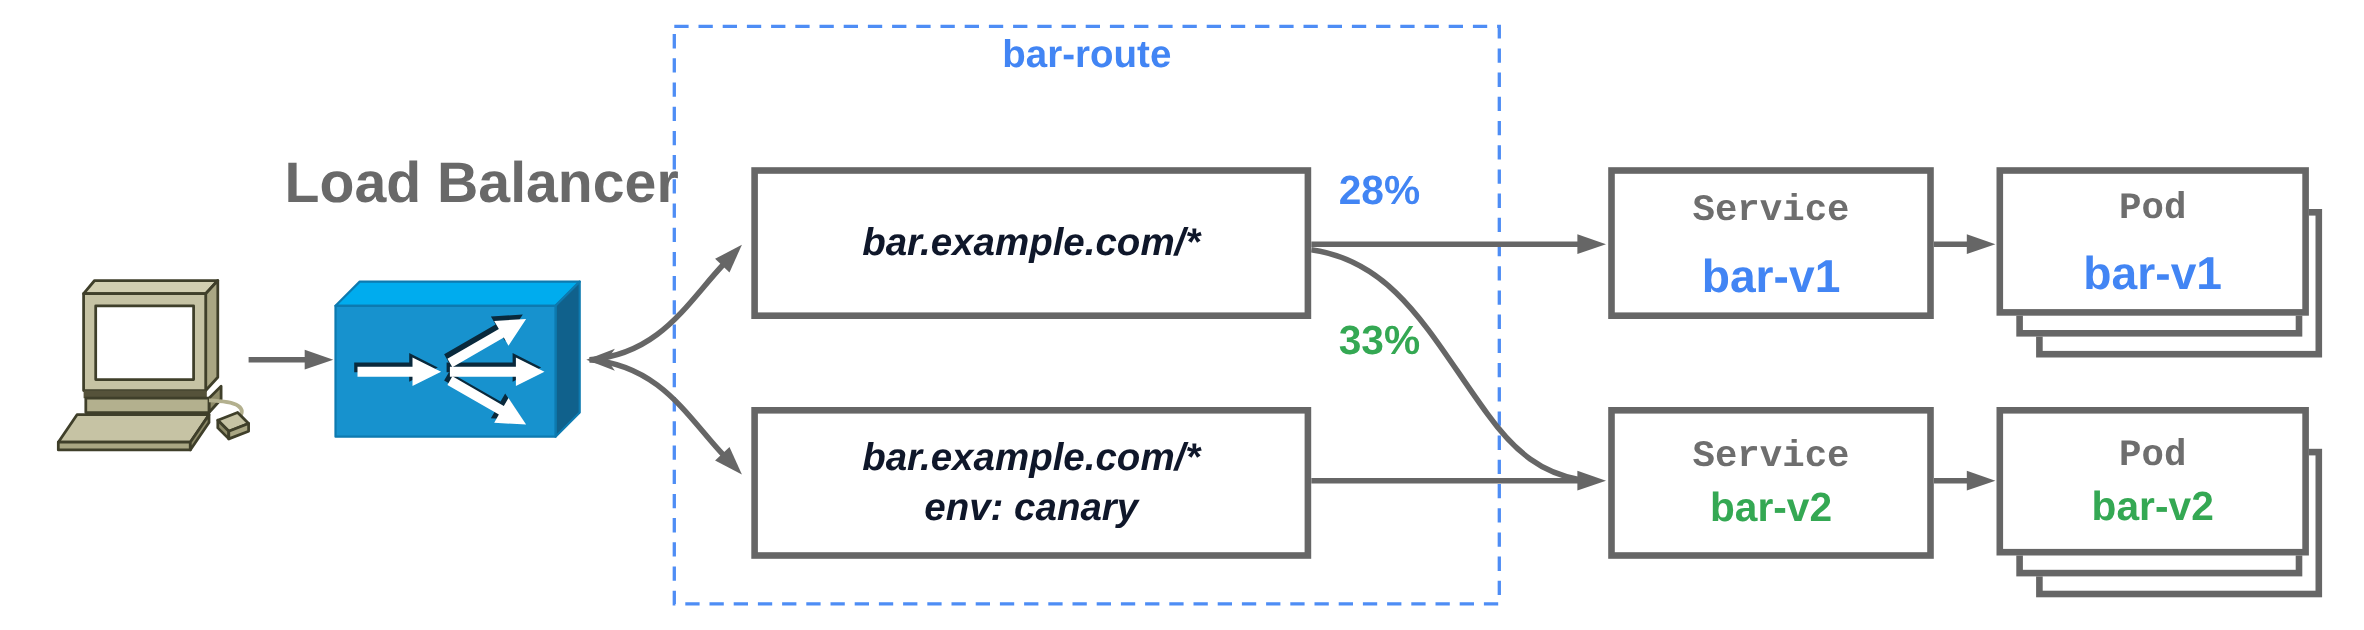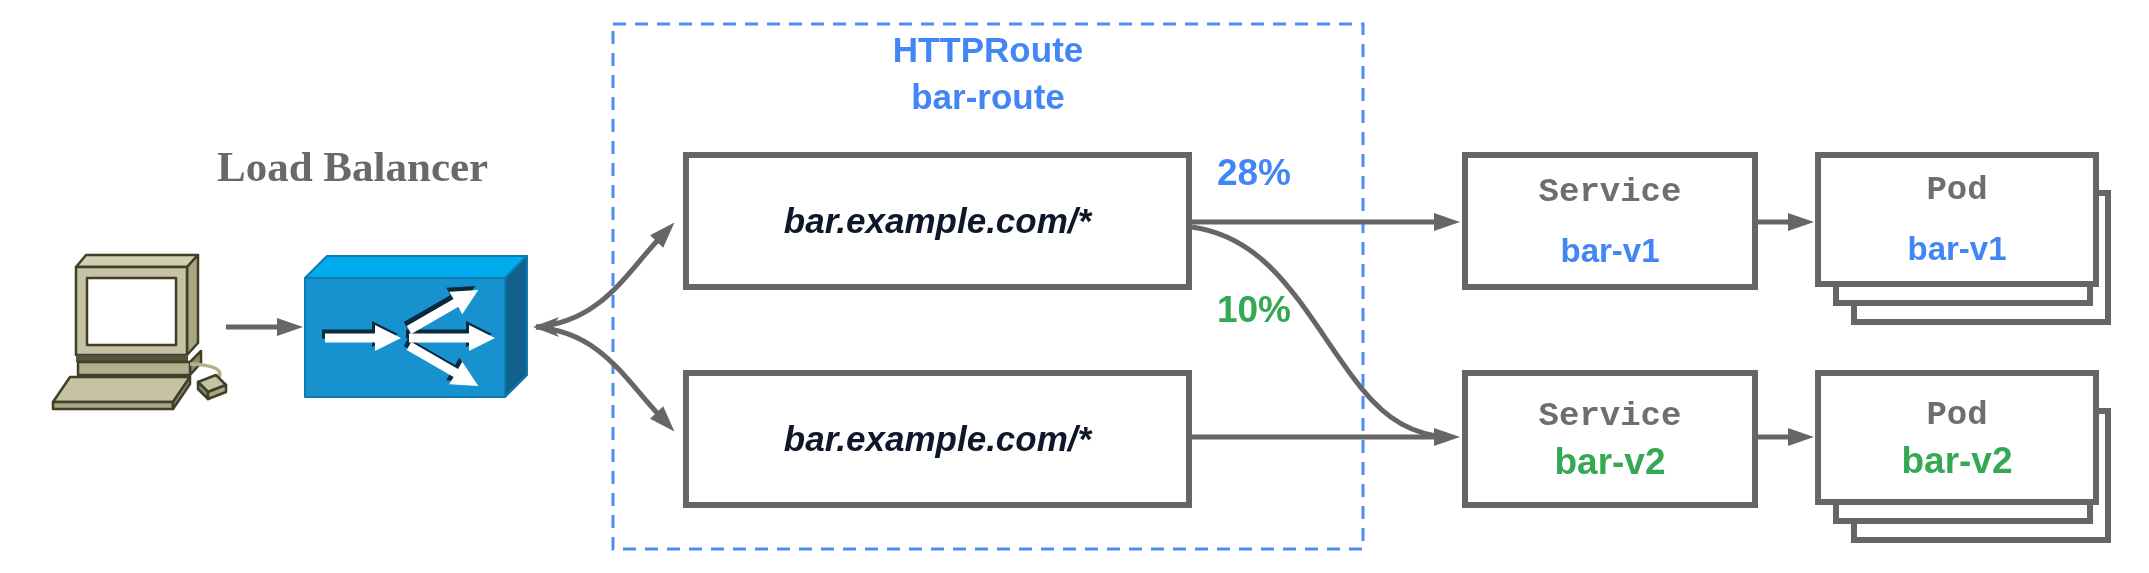--- a/index.html
+++ b/index.html
@@ -9,25 +9,25 @@
   }
   .stage svg.layer{position:absolute;left:0;top:0;}
   .node{
     position:absolute;box-sizing:border-box;background:#ffffff;border:6px solid #666666;
     display:flex;flex-direction:column;align-items:center;justify-content:center;
     text-align:center;
   }
   .node .ln{line-height:46px;white-space:nowrap;}
   .rule .ln{font-size:35px;color:#0f172a;font-style:italic;}
   .kind{font-size:34px;color:#6e6e6e;font-family:Liberation Mono, monospace;}
-  .name-blue{font-size:33px;color:#4285f4;margin-top:13px;}
+  .name-blue{font-size:42px;color:#4285f4;margin-top:13px;}
   .name-green{font-size:37px;color:#34a853;}
   .lb-label{
-    position:absolute;left:217px;top:146px;width:400px;text-align:left;
-    font-size:43px;line-height:42px;color:#696969;white-space:nowrap;font-family:Liberation Serif, serif;
+    position:absolute;left:217px;top:146px;width:400px;text-align:right;
+    font-size:52px;line-height:42px;color:#696969;white-space:nowrap;
   }
   .route-title{
     position:absolute;left:613px;top:26px;width:750px;text-align:center;
     font-size:35px;line-height:47px;color:#4285f4;
   }
   .pct{position:absolute;width:96px;text-align:center;font-size:37px;line-height:40px;white-space:nowrap;}
   .pct.p90{left:1206px;top:153px;color:#4285f4;}
   .pct.p10{left:1206px;top:290px;color:#34a853;}
   .pod-stack{position:absolute;width:297px;height:174px;}
   .pod-layer{
@@ -100,34 +100,34 @@
         <path d="M0,-4.5 H60 V-13 L86,0 L60,13 V4.5 H0 Z" transform="translate(106,85)"></path>
         <path d="M0,-4.5 H54 V-13 L80,0 L54,13 V4.5 H0 Z" transform="translate(106,77) rotate(-30)"></path>
         <path d="M0,-4.5 H54 V-13 L80,0 L54,13 V4.5 H0 Z" transform="translate(106,93) rotate(30)"></path>
       </g>
     </g>
   </svg>
 
   <div class="lb-label">Load Balancer</div>
 
   <div class="route-title">
-    <div>HTTPRoute</div>
     <div>bar-route</div>
   </div>
 
   <div class="node rule" style="left:683px;top:152px;width:509px;height:138px;">
     <div class="ln">bar.example.com/*</div>
   </div>
 
   <div class="node rule" style="left:683px;top:370px;width:509px;height:138px;">
     <div class="ln">bar.example.com/*</div>
+    <div class="ln">env: canary</div>
   </div>
 
   <div class="pct p90">28%</div>
-  <div class="pct p10">10%</div>
+  <div class="pct p10">33%</div>
 
   <div class="node" style="left:1462px;top:152px;width:296px;height:138px;">
     <div class="ln kind">Service</div>
     <div class="ln name-blue">bar-v1</div>
   </div>
 
   <div class="node" style="left:1462px;top:370px;width:296px;height:138px;">
     <div class="ln kind">Service</div>
     <div class="ln name-green">bar-v2</div>
   </div>

